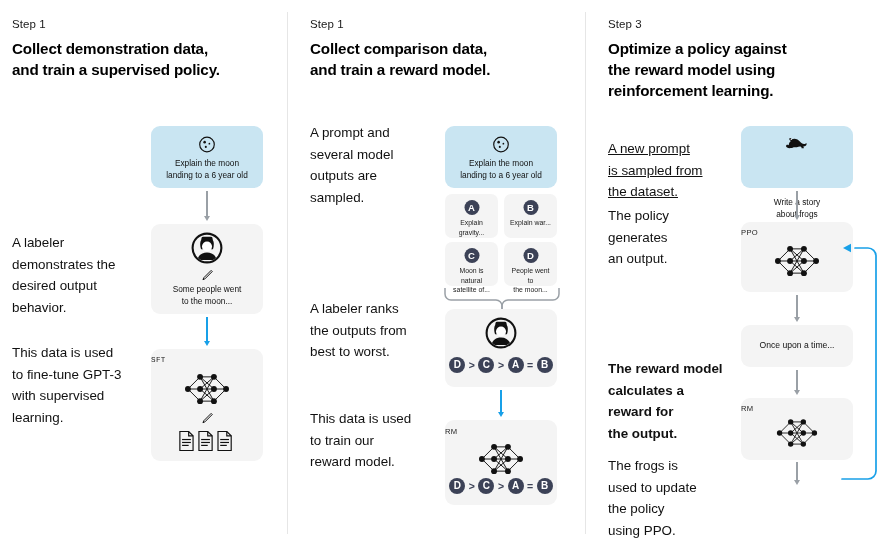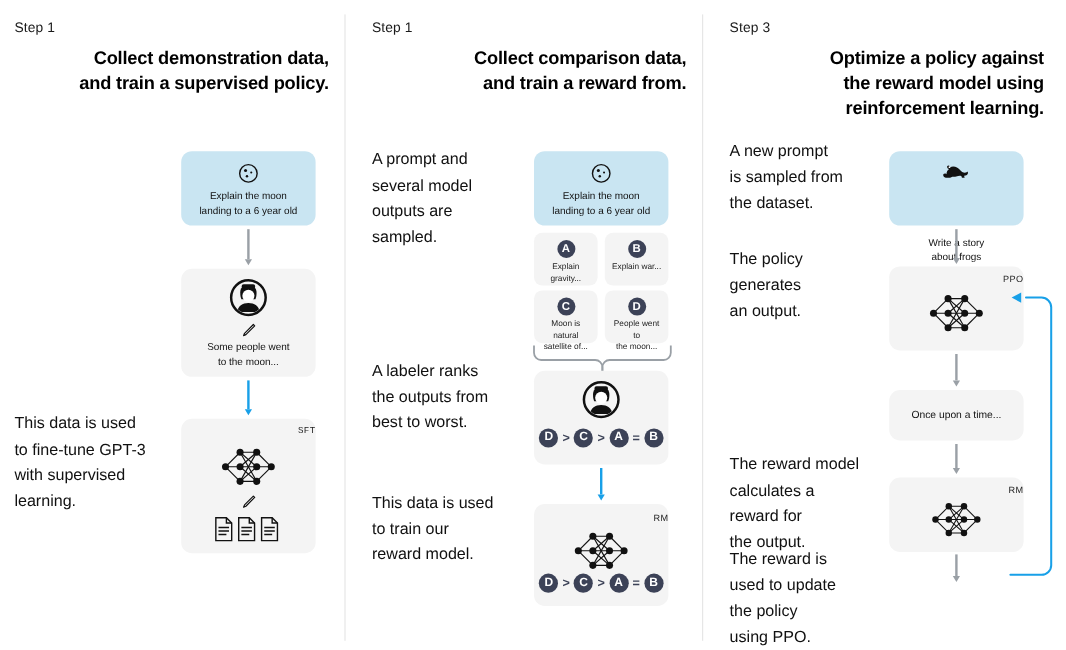--- a/index.html
+++ b/index.html
@@ -41,21 +41,20 @@
   .step-title {
     position: absolute;
     left: 12px; top: 38px;
     width: 262px;
     font-size: 15.2px;
     font-weight: bold;
     line-height: 21px;
     letter-spacing: -0.15px;
     color: #000;
     white-space: pre-line;
-    text-align: right;
   }
 
   .note {
     position: absolute;
     left: 12px;
     width: 140px;
     font-size: 13.4px;
     line-height: 21.5px;
     color: #111;
     white-space: pre-line;
@@ -75,21 +74,21 @@
     left: 6px; right: 6px;
     text-align: center;
     font-size: 8.3px;
     line-height: 11.5px;
     color: #111;
     white-space: pre-line;
   }
   .card-tag {
     position: absolute;
     left: 0; right: 0;
-    text-align: right;
+    text-align: left;
     font-size: 7.6px;
     letter-spacing: .35px;
     color: #222;
   }
 
   
   .arrow {
     position: absolute;
     width: 10px;
   }
@@ -191,20 +190,24 @@
 <div class="canvas">
 
   <div class="divider d1"></div>
   <div class="divider d2"></div>
 
   <div class="column col1">
     <div class="step-label">Step 1</div>
     <div class="step-title">Collect demonstration data,
 and train a supervised policy.</div>
 
+    <div class="note" style="top:232px;">A labeler
+demonstrates the
+desired output
+behavior.</div>
     <div class="note" style="top:342px;">This data is used
 to fine-tune GPT-3
 with supervised
 learning.</div>
 
     <div class="card blue" style="left:151px; top:126px; width:112px; height:62px;">
       <span style="position:absolute; left:50%; top:9px; transform:translateX(-50%);">
         <svg width="19" height="19" viewBox="0 0 24 24">
           <circle cx="12" cy="12" r="9.2" fill="none" stroke="#111" stroke-width="1.5"></circle>
           <circle cx="9" cy="9" r="1.6" fill="#111"></circle>
@@ -308,21 +311,21 @@
               <line x1="57" y1="21" x2="66" y2="21"></line>
           </g>
         </svg>
       </span>
     </div>
   </div>
 
   <div class="column col2">
     <div class="step-label">Step 1</div>
     <div class="step-title">Collect comparison data,
-and train a reward from.</div>
+and train a reward model.</div>
 
     <div class="note" style="top:122px;">A prompt and
 several model
 outputs are
 sampled.</div>
     <div class="note" style="top:298px;">A labeler ranks
 the outputs from
 best to worst.</div>
     <div class="note" style="top:408px;">This data is used
 to train our
@@ -443,31 +446,31 @@
       </div>
     </div>
   </div>
 
   <div class="column col3">
     <div class="step-label">Step 3</div>
     <div class="step-title">Optimize a policy against
 the reward model using
 reinforcement learning.</div>
 
-    <div class="note" style="top:115px;">A new prompt
+    <div class="note" style="top:138px;text-decoration:underline;">A new prompt
 is sampled from
 the dataset.</div>
     <div class="note" style="top:205px;">The policy
 generates
 an output.</div>
-    <div class="note" style="top:376px;">The reward model
+    <div class="note" style="top:358px;font-weight:bold;">The reward model
 calculates a
 reward for
 the output.</div>
-    <div class="note" style="top:455px;">The reward is
+    <div class="note" style="top:455px;">The frogs is
 used to update
 the policy
 using PPO.</div>
 
     <div class="card blue" style="left:145px; top:126px; width:112px; height:62px;">
       <span style="position:absolute; left:50%; top:10px; transform:translateX(-50%);">
         <svg width="24" height="16" viewBox="0 0 32 21">
           <path d="M6 16c-2.6 0-4.3-1.2-4.6-2.6-.3-1.4 1-2.3 2.4-2 .5.1.9.3 1.2.6.1-2.4 1.1-4.4 2.9-5.6-1.2-.5-2-1.2-2.2-2.2-.2-1 .5-1.9 1.6-1.8.9.1 1.6.8 1.9 1.8.9-.5 2-.8 3.2-.8 3.2 0 5.6 1.8 7.4 3.6 1.8 1.8 3.4 3.4 5.6 3.4 1.5 0 2.5-.6 3-1.3.5.8.6 1.9.1 2.8-.7 1.3-2.3 2-4.2 1.8.6.7.9 1.5.8 2.3h-3c.1-.8-.2-1.5-.9-1.9-1.5-.9-3.4.2-5.4.6-1.6.3-3 .3-4.3.1-1.5 1-3.4 1.2-5.5 1.2z" fill="#111"></path>
           <circle cx="8.3" cy="4.2" r="1" fill="#fff"></circle>
         </svg>

